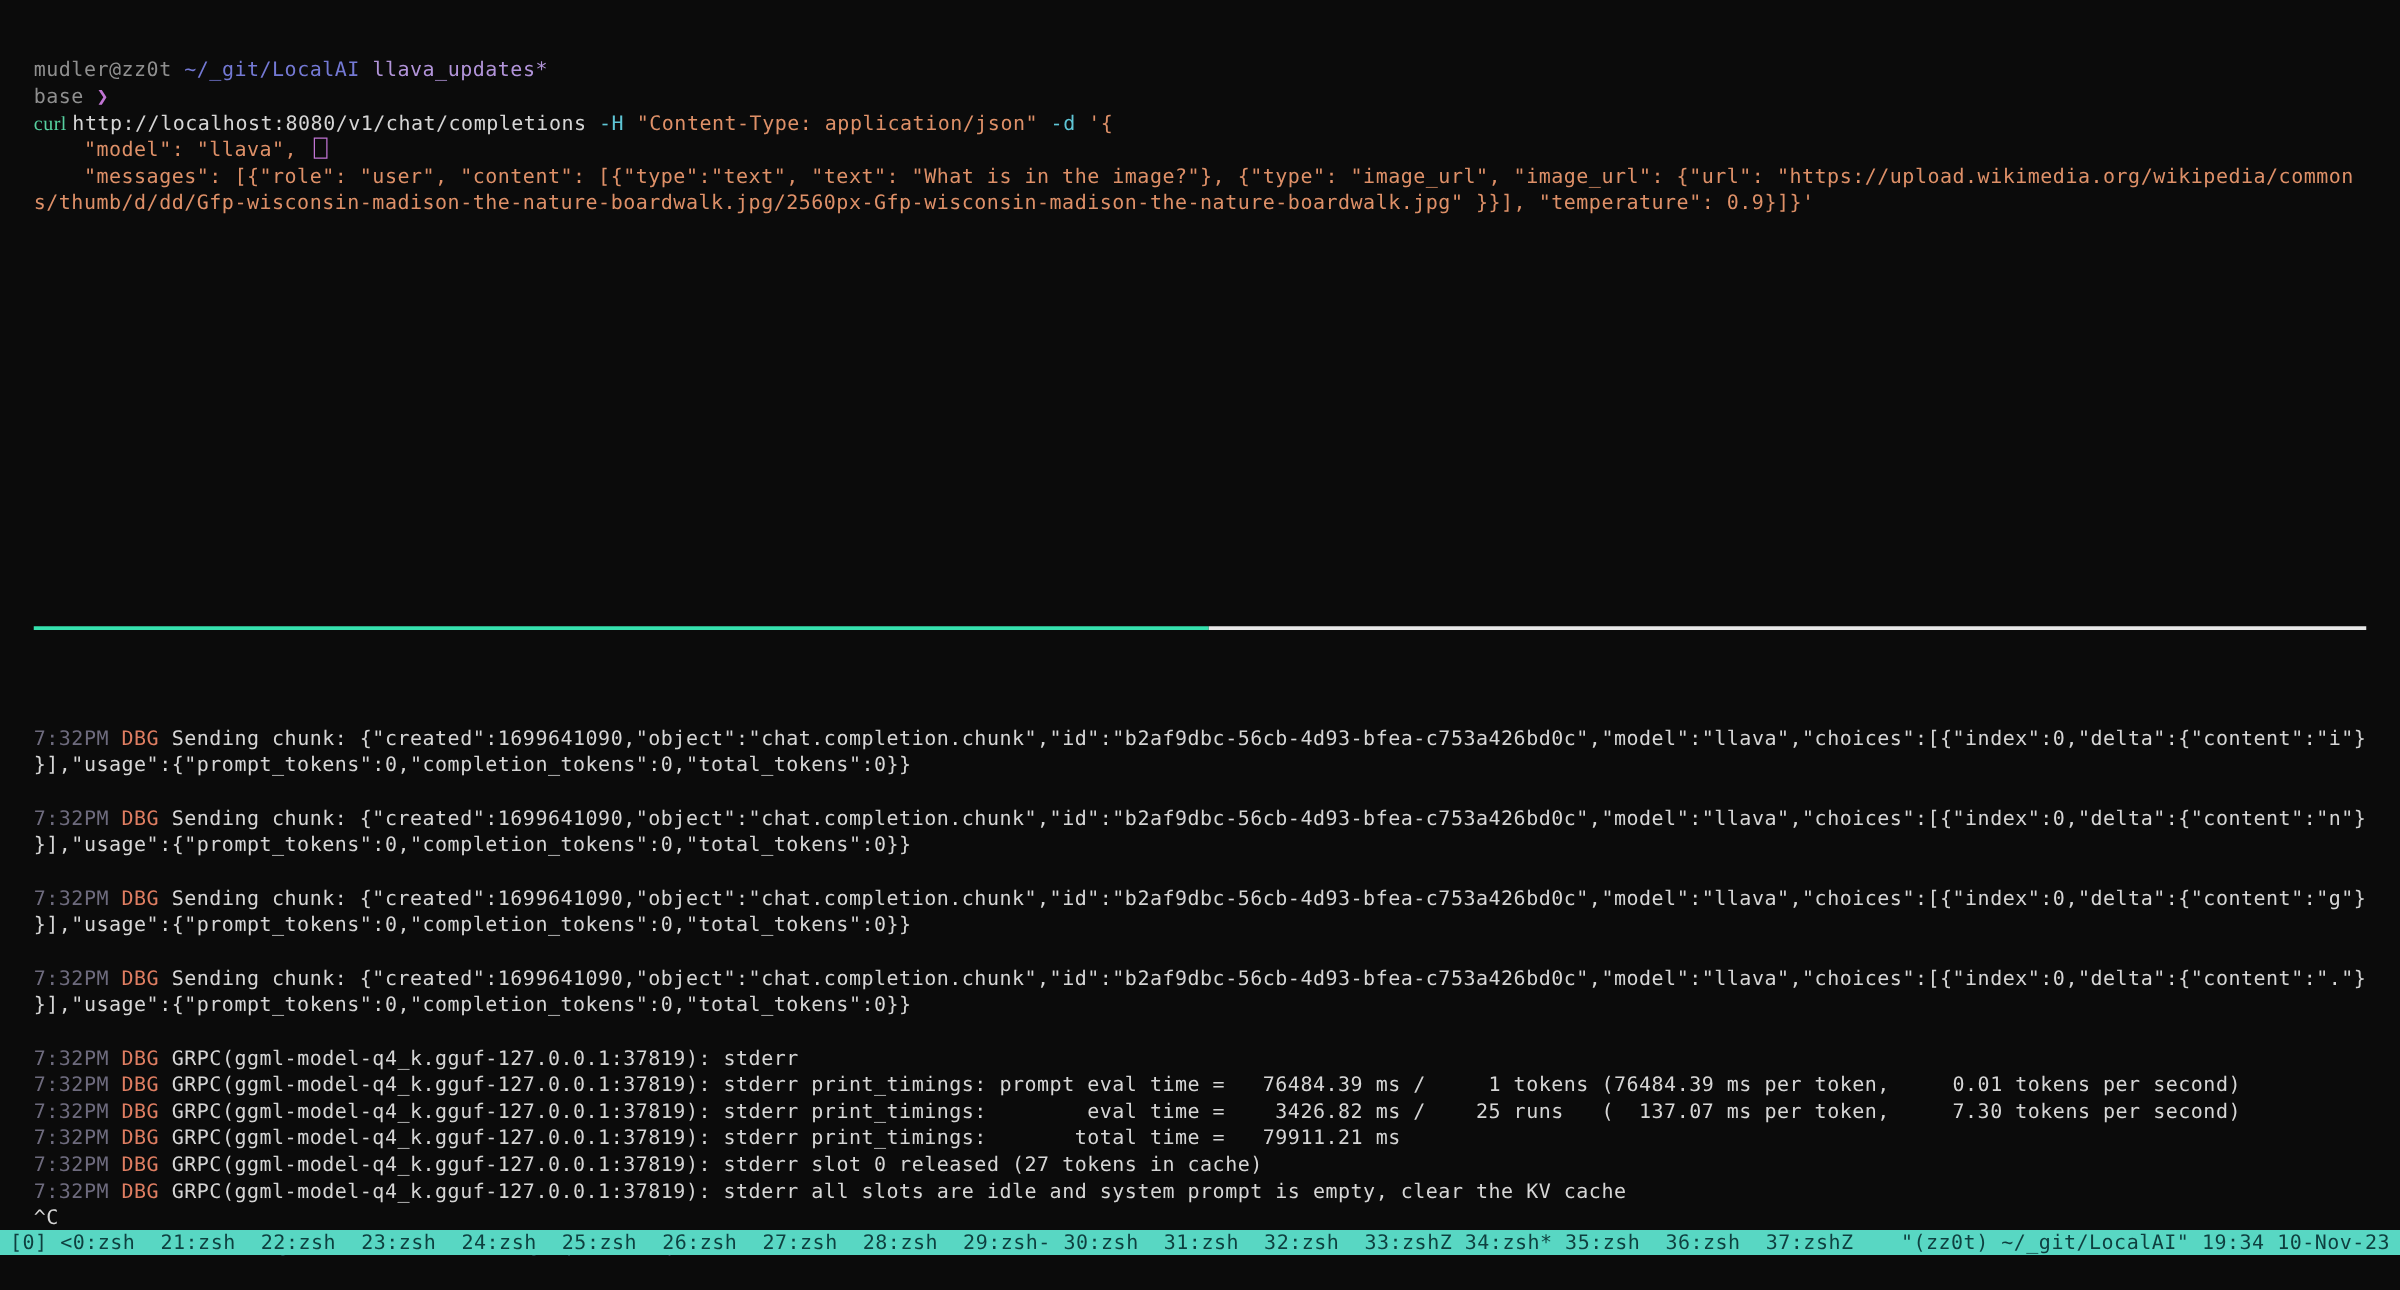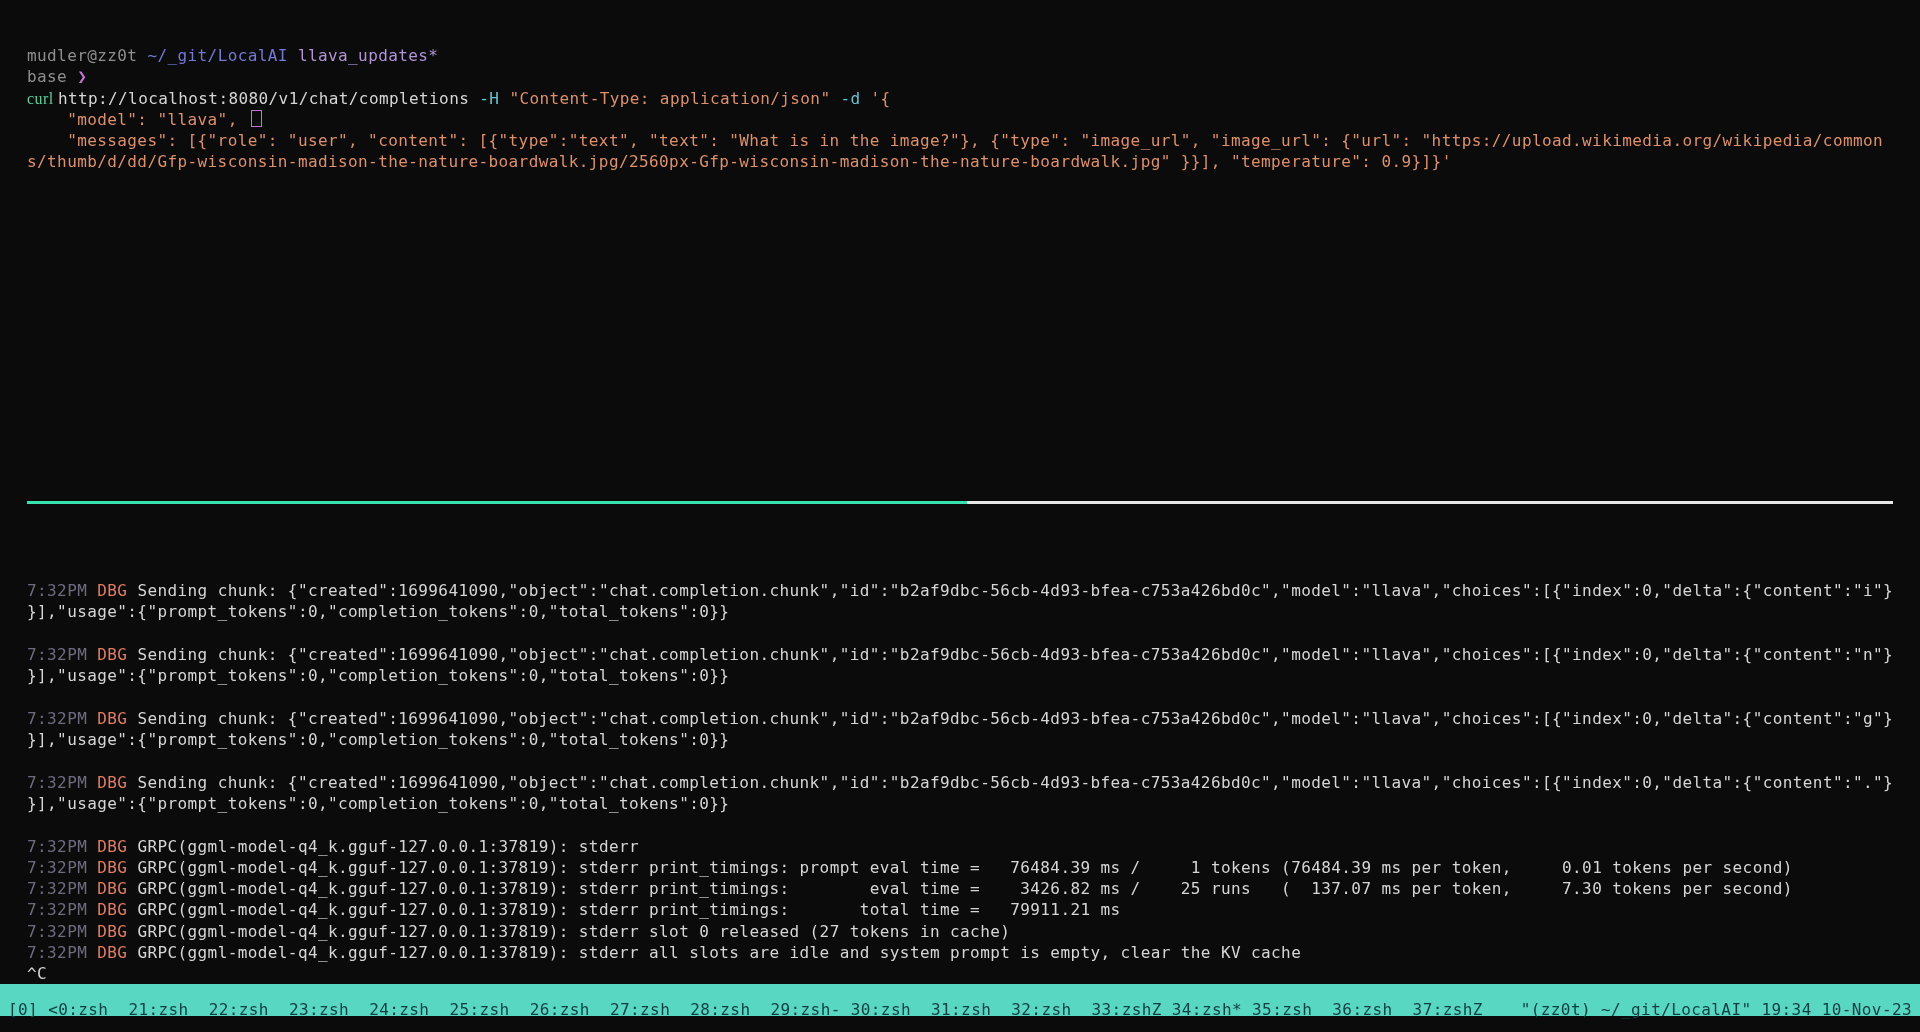--- a/index.html
+++ b/index.html
@@ -34,21 +34,21 @@
     vertical-align:-2px;margin-left:3px;
   }
   .divider{
     position:absolute;left:27px;top:501px;
     width:1866px;height:3px;display:flex;
   }
   .divider-teal{background:var(--divider-teal);width:50.4%;height:100%;}
   .divider-white{background:var(--divider-white);width:49.6%;height:100%;}
   .tmux-bar{
     position:absolute;left:0;top:984px;width:100%;height:20px;
-    box-sizing:border-box;padding:16px 8px;
+    box-sizing:border-box;padding:0 8px;
     background:var(--statusbar-bg);
     color:var(--statusbar-text);
     display:flex;justify-content:space-between;
     line-height:20px;white-space:pre;font-size:16px;
   }
 </style>
 </head>
 <body>
 
 <div class="screen">

